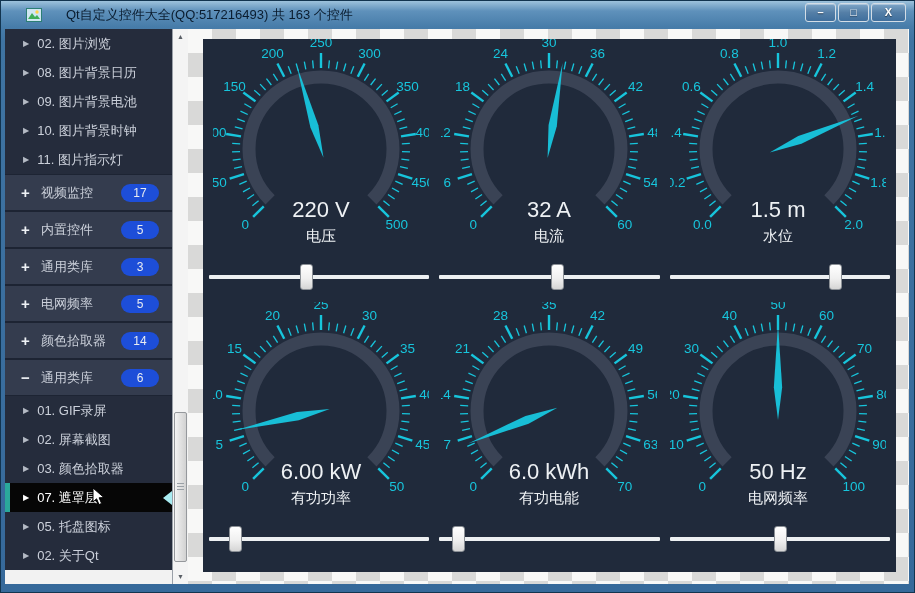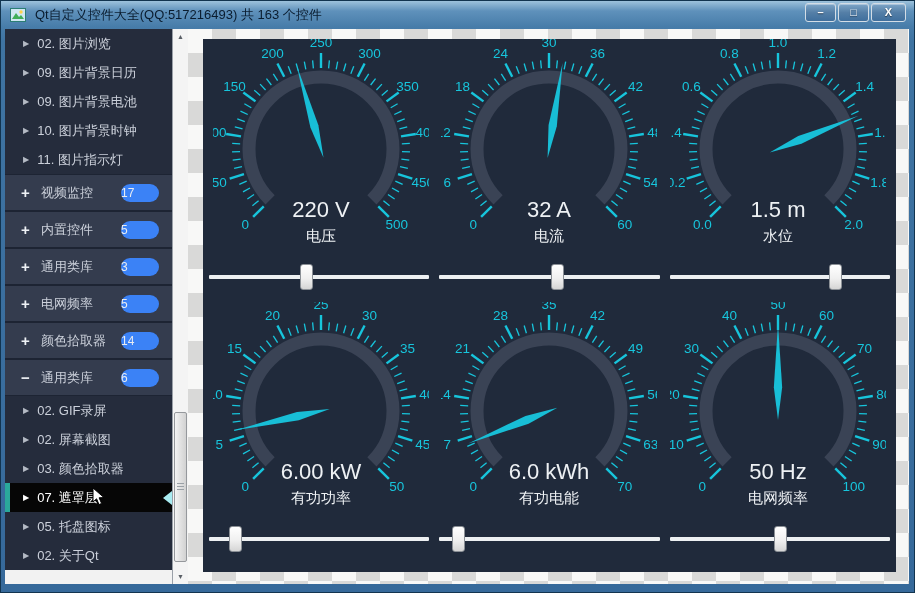--- a/index.html
+++ b/index.html
@@ -2,39 +2,39 @@
 <html><head>
 <meta charset="utf-8">
 <style>
   html,body{margin:0;padding:0;width:915px;height:593px;overflow:hidden;
     font-family:"Liberation Sans",sans-serif;-webkit-font-smoothing:antialiased;}
   .window{position:absolute;inset:0;box-sizing:border-box;
     background:linear-gradient(180deg,#9dc2dc 0,#5f91bb 10px,#477ca9 26px,#3f74a2 40px,#36699a 100%);
     border:1px solid #12344f;}
   
   .titlebar{position:absolute;left:0;top:0;right:0;height:28px;display:flex;align-items:center;
-    padding-left:9px;gap:9px;}
+    padding-left:25px;gap:24px;}
   .title-text{font-size:13px;color:#0a1c2e;white-space:nowrap;}
   .win-buttons{position:absolute;right:8px;top:2px;display:flex;gap:2px;}
   .win-btn{width:31px;height:19px;box-sizing:border-box;border:1px solid #d3dde6;border-radius:3px;
     background:linear-gradient(#7ea6c8,#557fa7 50%,#3f6f9d);color:#fff;font-size:11px;font-weight:bold;
     text-align:center;line-height:17px;box-shadow:inset 0 1px rgba(255,255,255,.35);cursor:default;
     text-shadow:0 1px 1px rgba(0,0,0,.5);}
   .win-btn.close{width:35px;}
   
   .client{position:absolute;left:4px;right:5px;top:28px;bottom:8px;display:flex;background:#f2f2f2;}
   
   .sidebar-col{width:167px;display:flex;flex-direction:column;background:#f2f2f2;overflow:hidden;}
   .sidebar-list{background:#252c3c;}
   .sb-row{position:relative;display:flex;align-items:center;font-size:13px;color:#ccd1db;cursor:default;}
   .sb-sub{height:29px;background:#252c3c;}
   .sb-sub .tri{font-size:8px;color:#b4bac4;margin:0 8px 0 18px;}
   .sb-cat{height:35px;background:#343c4e;border-top:1px solid #1d2433;border-bottom:1px solid #1d2433;}
   .sb-cat .pm{width:13px;text-align:center;font-size:15px;font-weight:bold;color:#eef1f5;margin:0 9px 0 14px;}
-  .badge{margin-left:auto;margin-right:13px;min-width:38px;background:#3b82f6;
+  .badge{margin-left:auto;margin-right:13px;min-width:38px;text-align:center;background:#1d4ed8;
     color:#e9ecf1;font-size:12px;border-radius:10px;padding:2px 0;}
   .sb-sub.selected{background:#060606;color:#ffffff;border-left:5px solid #2aa99b;}
   .sb-sub.selected .tri{color:#ffffff;margin-left:13px;}
   .sel-marker{position:absolute;right:0;top:50%;margin-top:-7px;width:0;height:0;
     border-top:7px solid transparent;border-bottom:7px solid transparent;border-right:9px solid #a9ecf2;}
   .sidebar-fill{flex:1;background:#f2f2f2;}
   
   .scrollcol{width:15px;background:#f4f4f4;border-left:1px solid #9aa0a8;position:relative;}
   .sb-arrow{position:absolute;left:0;right:0;height:15px;text-align:center;font-size:7px;color:#5a5f66;
     line-height:15px;}
@@ -86,21 +86,21 @@
 
   <div class="client">
     <div class="sidebar-col">
       <div class="sidebar-list" id="sidebar-list">
           <div class="sb-row sb-sub">
             <span class="tri">▶</span>
             <span>02. 图片浏览</span>
           </div>
           <div class="sb-row sb-sub">
             <span class="tri">▶</span>
-            <span>09. 图片背景日历</span>
+            <span>08. 图片背景日历</span>
           </div>
           <div class="sb-row sb-sub">
             <span class="tri">▶</span>
             <span>09. 图片背景电池</span>
           </div>
           <div class="sb-row sb-sub">
             <span class="tri">▶</span>
             <span>10. 图片背景时钟</span>
           </div>
           <div class="sb-row sb-sub">
@@ -132,21 +132,21 @@
             <span>颜色拾取器</span>
             <span class="badge">14</span>
           </div>
           <div class="sb-row sb-cat">
             <span class="pm">−</span>
             <span>通用类库</span>
             <span class="badge">6</span>
           </div>
           <div class="sb-row sb-sub">
             <span class="tri">▶</span>
-            <span>02. GIF录屏</span>
+            <span>01. GIF录屏</span>
           </div>
           <div class="sb-row sb-sub">
             <span class="tri">▶</span>
             <span>02. 屏幕截图</span>
           </div>
           <div class="sb-row sb-sub">
             <span class="tri">▶</span>
             <span>03. 颜色拾取器</span>
           </div>
           <div class="sb-row sb-sub selected">

